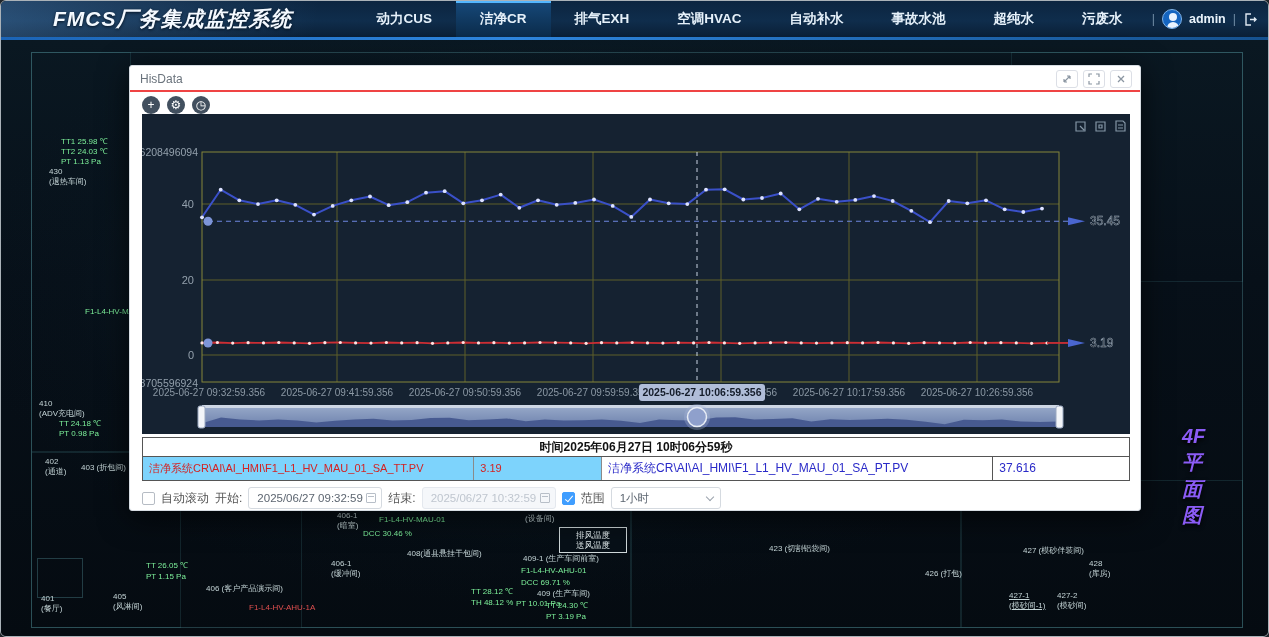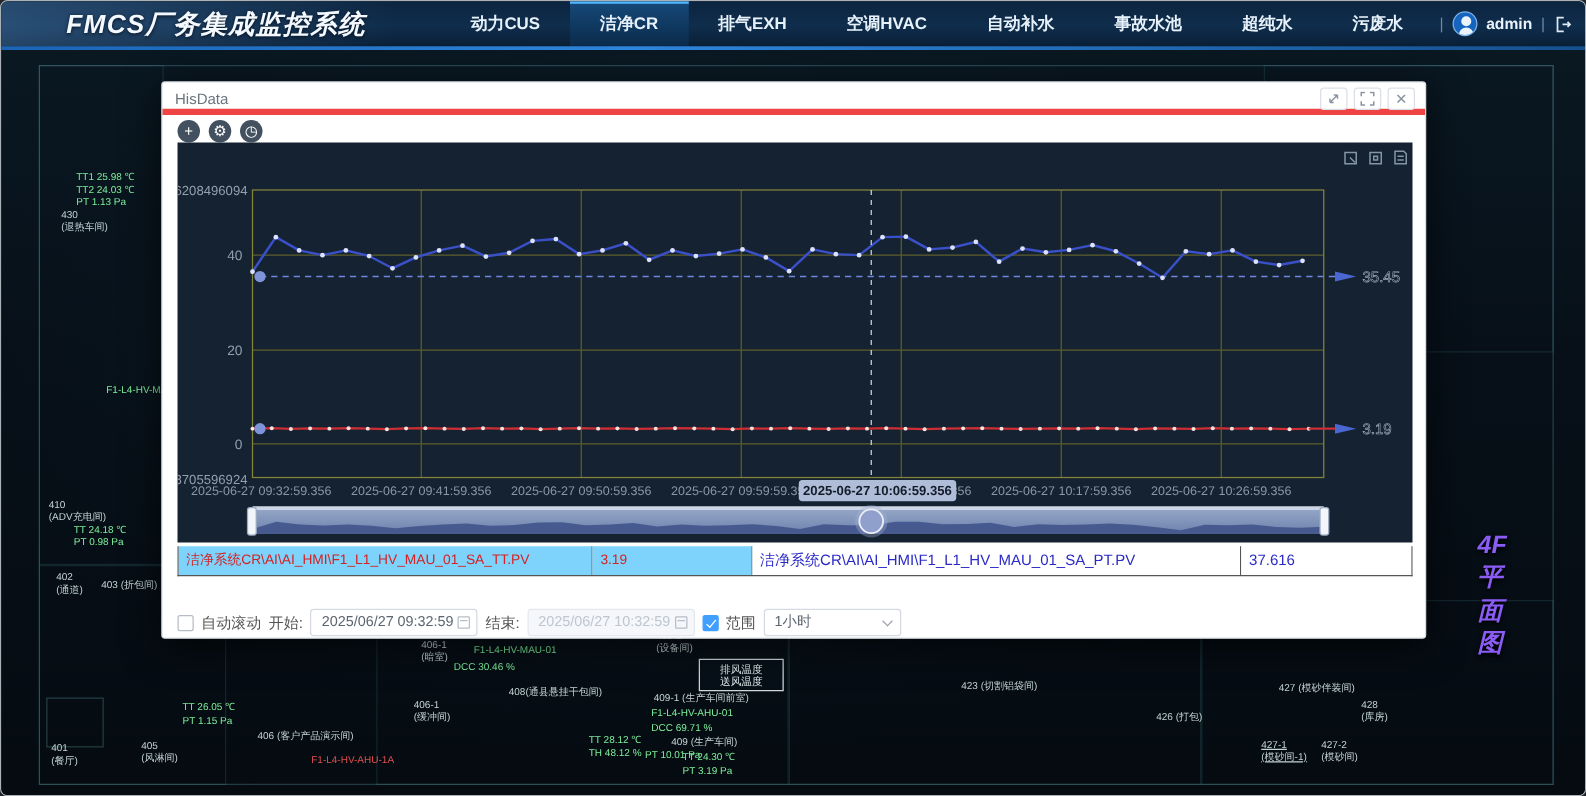--- a/index.html
+++ b/index.html
@@ -27,21 +27,21 @@
   .plan-label{position:absolute;font-size:8px;color:#c4d4d6;white-space:pre-line;line-height:1.2;}
   .plan-label.green{color:#7df09a;}
   .plan-label.red{color:#e05050;}
   .plan-label.box{border:1px solid #cfd8da;background:rgba(8,18,26,.75);padding:2px 16px;color:#e2ecee;font-size:8.5px;}
   .plan-title{position:absolute;right:26px;top:422px;width:60px;text-align:left;font-size:20px;line-height:1.32;font-weight:bold;font-style:italic;color:#8b5cf6;text-shadow:0 2px 4px #000;z-index:30;}
   .floor-btns{position:absolute;right:14px;top:552px;display:flex;flex-direction:column;gap:7px;z-index:30;}
   .floor-btn{width:60px;height:20px;font-size:11px;text-align:center;line-height:18px;border:1px solid #93a3ab;color:#dbe6ec;background:rgba(18,30,38,.85);border-radius:2px;cursor:pointer;}
   .floor-btn.active{border-color:#2ad4d4;color:#6ef0f0;background:rgba(8,56,64,.85);}
   
   .dialog{position:absolute;left:128px;top:64px;width:1012px;height:446px;background:#ffffff;border:1px solid #d7dde3;border-radius:3px;box-shadow:0 6px 30px rgba(0,0,0,.65);z-index:50;}
-  .dlg-titlebar{position:absolute;left:0;top:0;width:100%;height:26px;border-bottom:5px solid #ef4444;}
+  .dlg-titlebar{position:absolute;left:0;top:0;width:100%;height:26px;border-bottom:2px solid #ef4444;}
   .dlg-title{position:absolute;left:10px;top:6px;font-size:12px;color:#6a737c;}
   .dlg-btns{position:absolute;right:8px;top:4px;display:flex;gap:5px;}
   .dlg-btn{width:22px;height:18px;border:1px solid #dcdfe6;border-radius:3px;background:#fff;display:flex;align-items:center;justify-content:center;cursor:pointer;}
   .toolbar{position:absolute;left:12px;top:30px;display:flex;gap:7px;}
   .tool-circle{width:18px;height:18px;border-radius:50%;background:#42505f;color:#fff;font-size:12px;line-height:18px;text-align:center;cursor:pointer;}
   .chart-panel{position:absolute;left:12px;top:48px;width:988px;height:320px;background:#152231;}
   .chart-panel svg{display:block;}
   
   .htable{position:absolute;left:12px;top:371px;width:988px;font-size:12px;}
   .t-head{height:20px;line-height:18px;text-align:center;font-weight:bold;color:#111;border:1px solid #555;background:#fff;}
@@ -348,20 +348,21 @@
           <rect x="60" y="294" width="857" height="19" fill="url(#sg)"></rect>
           <path d="M60,309.2 L60.0,309.2 L79.0,303.4 L98.1,305.6 L117.1,306.4 L136.2,305.6 L155.2,306.6 L174.3,308.6 L193.3,306.8 L212.4,305.6 L231.4,304.8 L250.4,306.6 L269.5,306.0 L288.5,304.0 L307.6,303.7 L326.6,306.2 L345.7,305.6 L364.7,304.4 L383.8,307.2 L402.8,305.6 L421.8,306.6 L440.9,306.2 L459.9,305.4 L479.0,306.8 L498.0,309.1 L517.1,305.4 L536.1,306.2 L555.2,306.4 L574.2,303.4 L593.2,303.3 L612.3,305.4 L631.3,305.1 L650.4,304.2 L669.4,307.5 L688.5,305.3 L707.5,305.9 L726.6,305.5 L745.6,304.7 L764.6,305.8 L783.7,307.8 L802.7,310.2 L821.8,305.8 L840.8,306.2 L859.9,305.6 L878.9,307.5 L898.0,308.1 L917.0,307.4 L917,313 L60,313 Z" fill="#44578e" opacity="0.95"></path>
           <rect x="56" y="292" width="7" height="22" rx="2" fill="#f2f5f9" stroke="#9aa8c0"></rect>
           <rect x="914" y="292" width="7" height="22" rx="2" fill="#f2f5f9" stroke="#9aa8c0"></rect>
           <circle cx="555" cy="303" r="13" fill="#a2b1d8" opacity="0.35"></circle>
           <circle cx="555" cy="303" r="9.5" fill="#8fa0cc" stroke="#e8edf5" stroke-width="1.5"></circle>
         </svg>
       </div>
 
     <div class="htable">
+      <div class="t-head">时间2025年06月27日 10时06分59秒</div>
       <div class="t-row">
         <div class="t-cell gray c1">洁净系统CR\AI\AI_HMI\F1_L1_HV_MAU_01_SA_TT.PV</div>
         <div class="t-cell gray c2">3.19</div>
         <div class="t-cell white c3">洁净系统CR\AI\AI_HMI\F1_L1_HV_MAU_01_SA_PT.PV</div>
         <div class="t-cell white c4">37.616</div>
       </div>
     </div>
 
     <div class="controls">
       <span class="cb" id="cb-autoscroll"></span>

